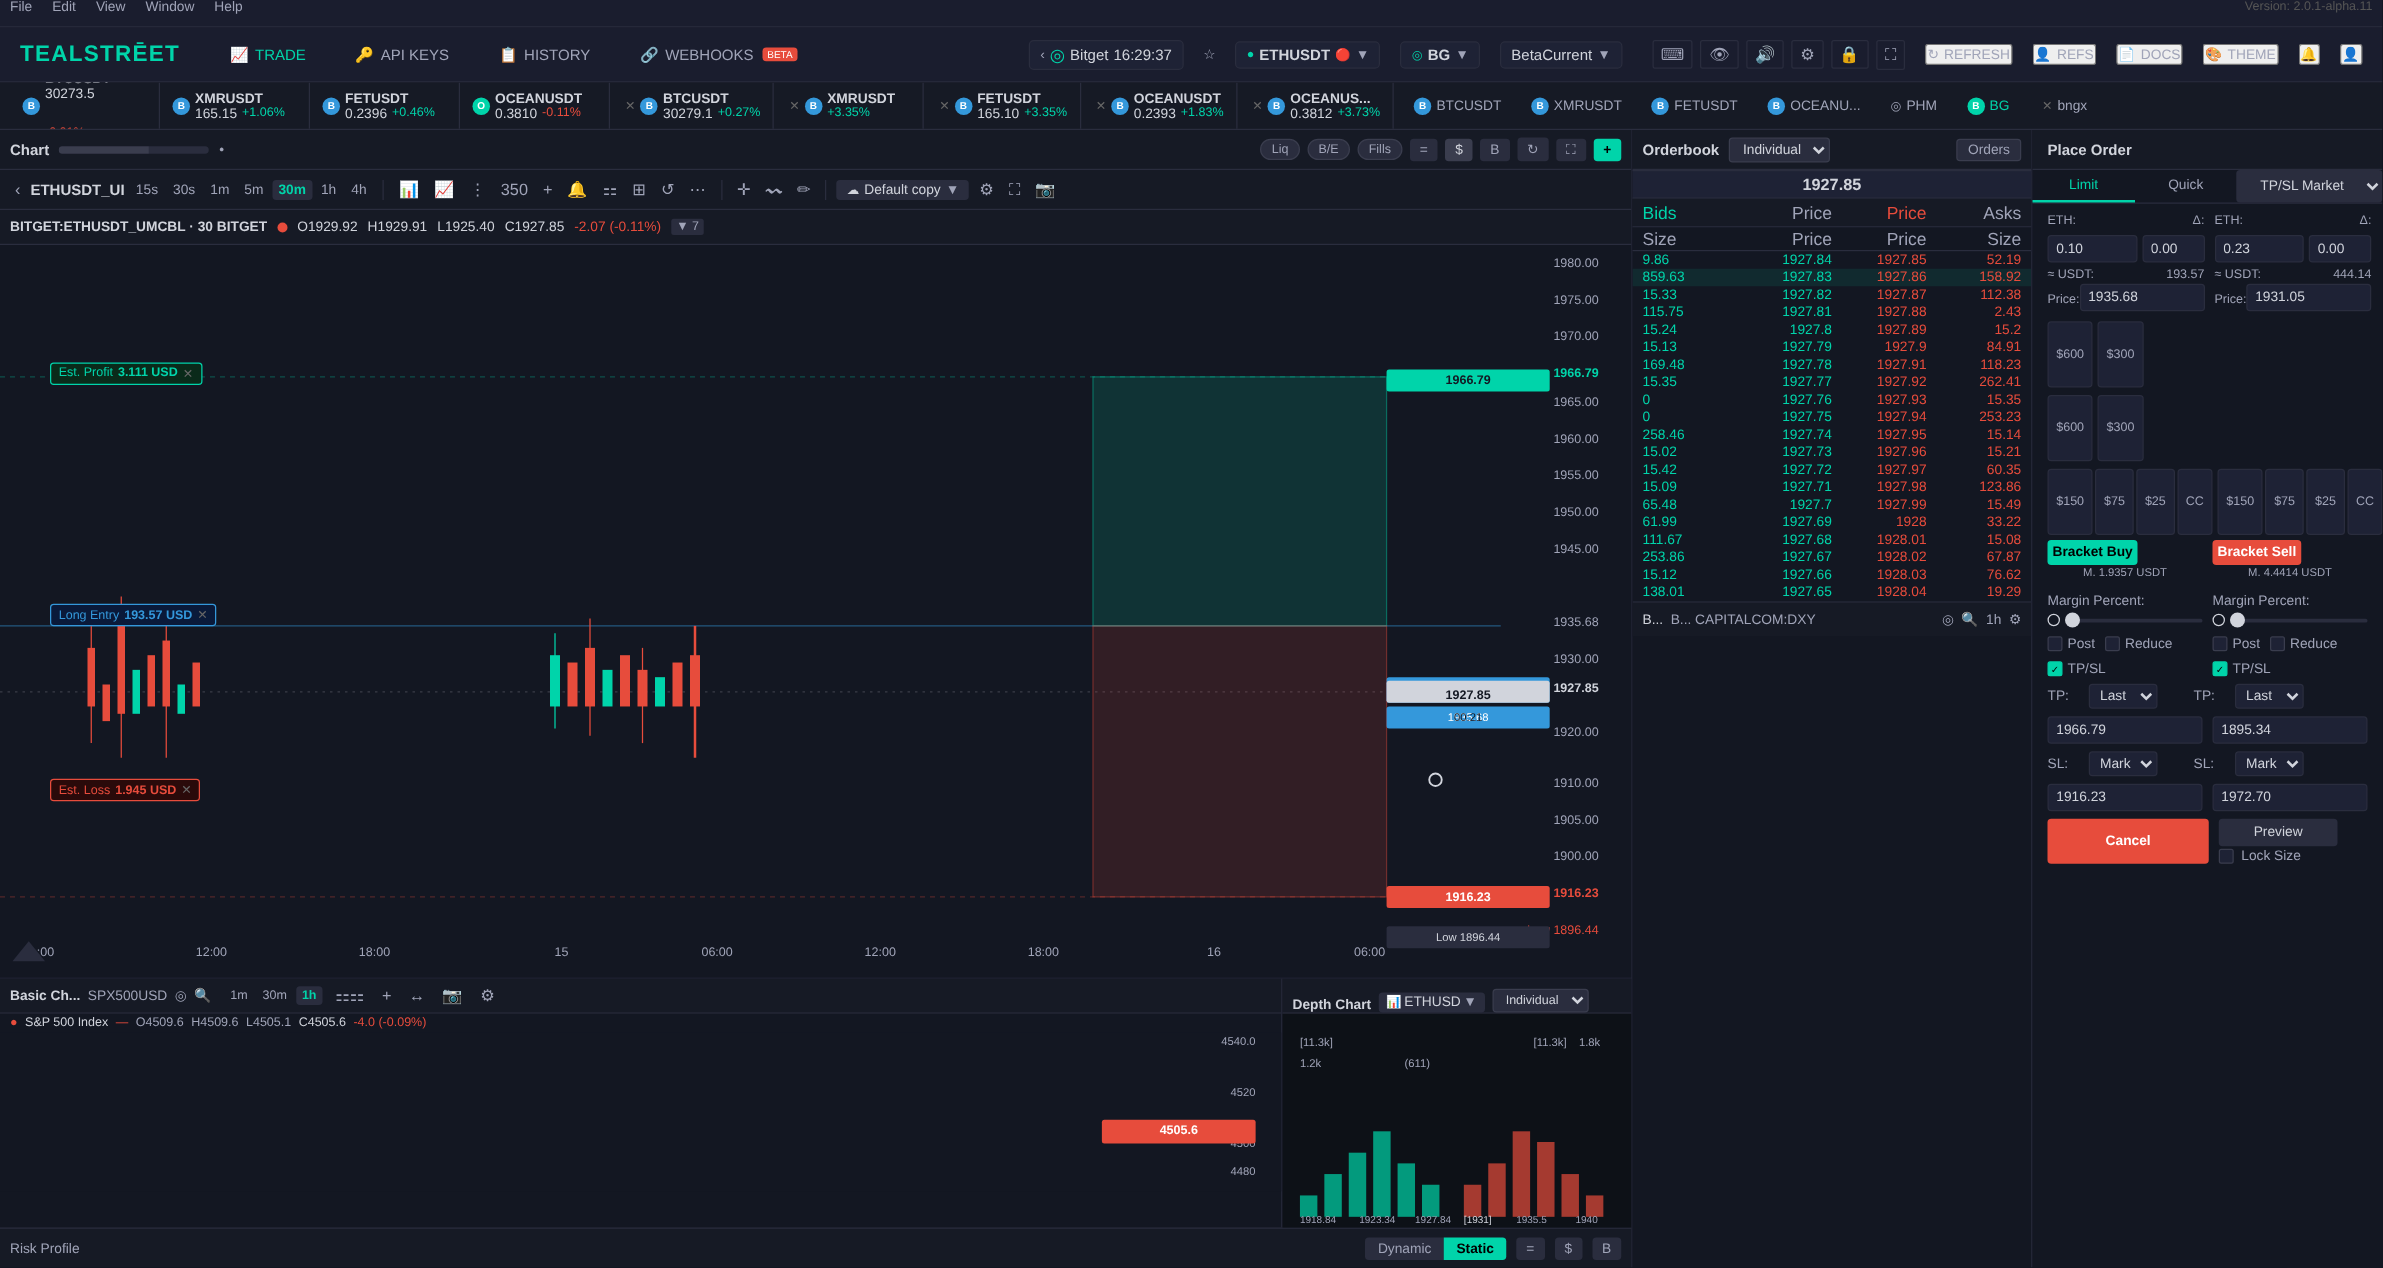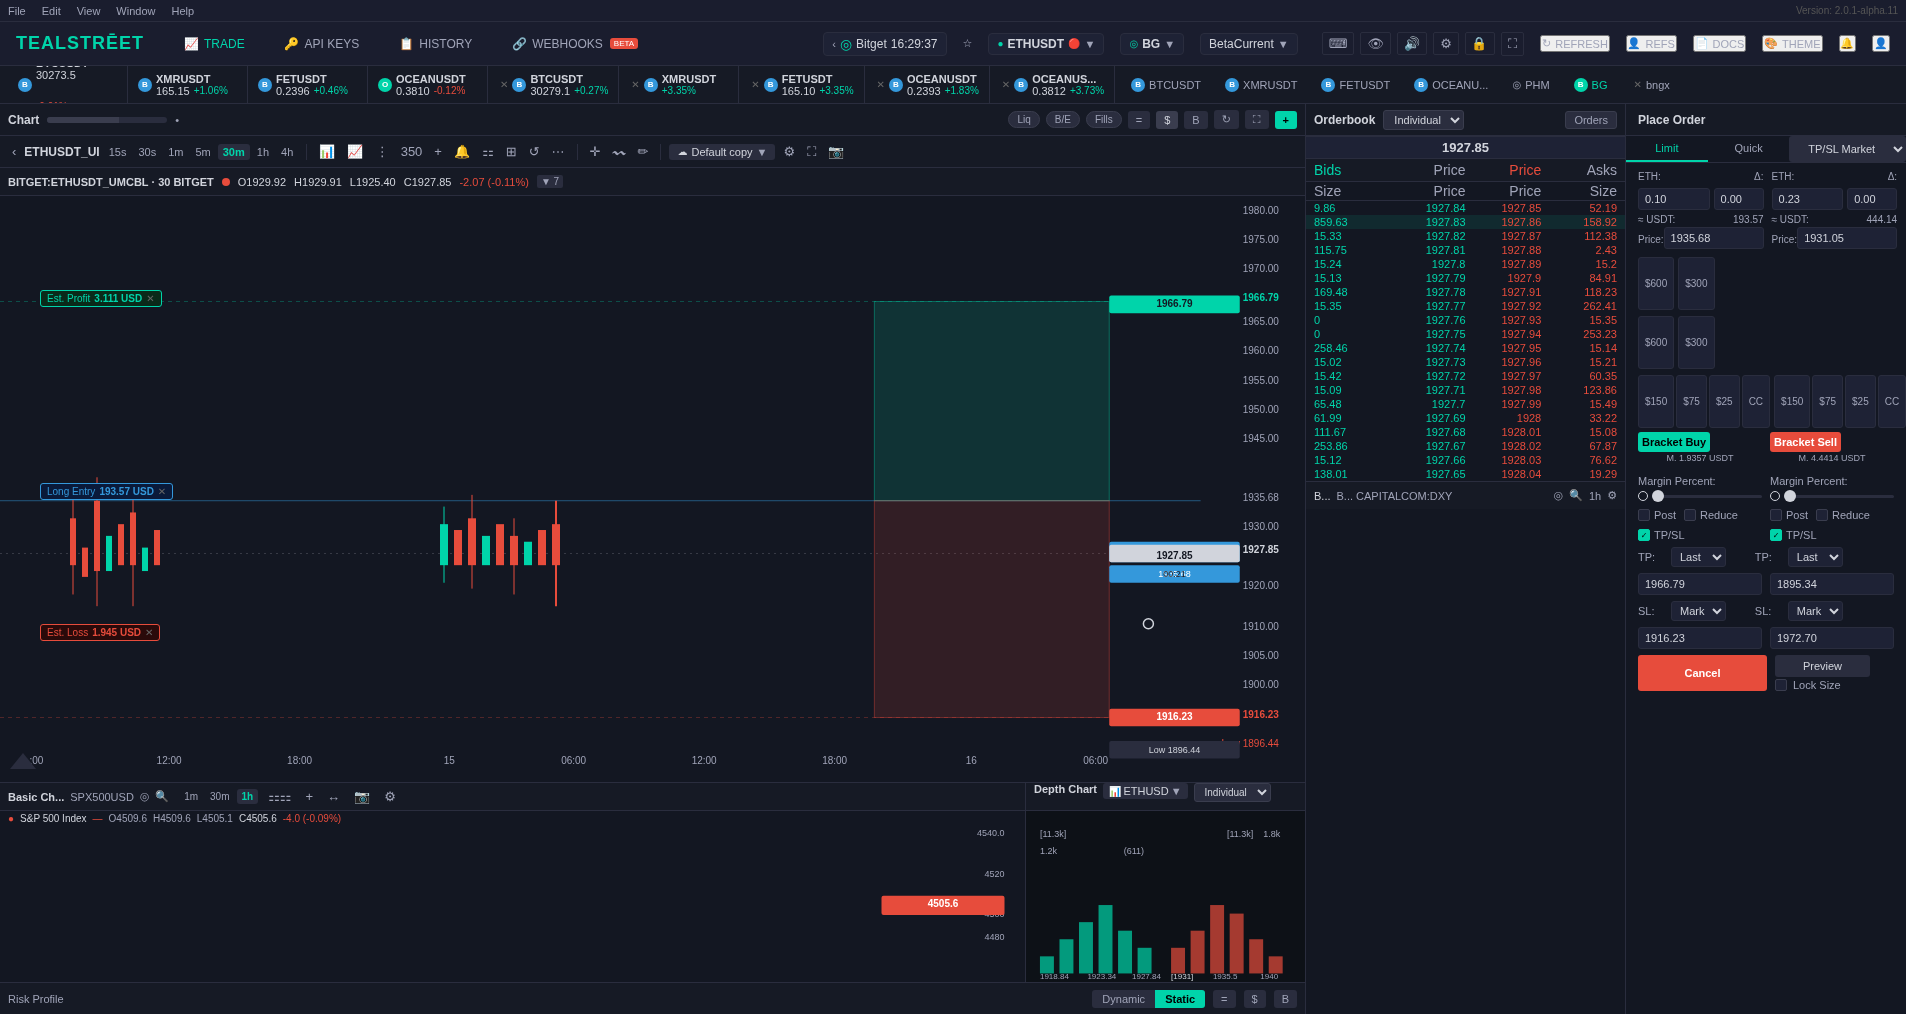--- a/index.html
+++ b/index.html
@@ -1,19 +1,19 @@
 <!DOCTYPE html>
 <html><head>
   <meta charset="utf-8">
   <style>
     * { margin: 0; padding: 0; box-sizing: border-box; }
     body { background: #131722; color: #d1d4dc; font-family: -apple-system, BlinkMacSystemFont, 'Segoe UI', sans-serif; font-size: 11px; overflow: hidden; width: 1906px; height: 1014px; }
     
     
-    #menu-bar { background: #1a1d2e; height: 22px; display: flex; align-items: center; padding: 0 8px; gap: 16px; border-bottom: 1px solid #2a2d3e; }
+    #menu-bar { background: #1a1d2e; height: 22px; display: flex; align-items: flex-start; padding: 0 8px; gap: 16px; border-bottom: 1px solid #2a2d3e; }
     #menu-bar span { color: #a0a4b8; font-size: 11px; cursor: pointer; }
     
     
     #header { background: #1a1d2e; height: 44px; display: flex; align-items: center; padding: 0 16px; gap: 24px; border-bottom: 1px solid #2a2d3e; }
     .logo { color: #00d4aa; font-size: 18px; font-weight: 700; letter-spacing: 1px; margin-right: 8px; }
     .nav-item { display: flex; align-items: center; gap: 5px; color: #a0a4b8; cursor: pointer; font-size: 12px; padding: 4px 8px; border-radius: 4px; }
     .nav-item.active { color: #00d4aa; }
     .beta-badge { background: #e74c3c; color: white; font-size: 8px; padding: 1px 4px; border-radius: 3px; margin-left: 2px; }
     .header-right { margin-left: auto; display: flex; align-items: center; gap: 16px; }
     .header-btn { color: #a0a4b8; cursor: pointer; font-size: 11px; display: flex; align-items: center; gap: 4px; }
@@ -130,21 +130,21 @@
     .checkbox-checked { background: #00d4aa; border-color: #00d4aa; display: flex; align-items: center; justify-content: center; color: #000; font-size: 8px; }
     
     .tp-sl-row { padding: 4px 12px; display: flex; align-items: center; gap: 8px; }
     .tp-sl-label { color: #a0a4b8; font-size: 11px; width: 25px; }
     .tp-sl-select { background: #1e2235; border: 1px solid #2a2d3e; color: #d1d4dc; font-size: 11px; padding: 2px 4px; border-radius: 3px; width: 55px; cursor: pointer; }
     
     .cancel-btn { margin: 4px 12px; background: #e74c3c; border: none; color: white; padding: 5px; border-radius: 3px; cursor: pointer; font-size: 11px; font-weight: 600; width: calc(100% - 24px); }
     .preview-btn { margin: 0 12px 4px; background: #2a2d3e; border: none; color: #d1d4dc; padding: 5px; border-radius: 3px; cursor: pointer; font-size: 11px; width: calc(100% - 24px); }
     
     .lock-size-row { padding: 2px 12px; display: flex; align-items: center; gap: 6px; font-size: 11px; color: #a0a4b8; }
-    .depth-bottom-header { height: 28px; background: #161a25; display: flex; align-items: flex-start; padding: 0 8px; gap: 6px; border-bottom: 1px solid #2a2d3e; }
+    .depth-bottom-header { height: 28px; background: #161a25; display: flex; align-items: flex-end; padding: 0 8px; gap: 6px; border-bottom: 1px solid #2a2d3e; }
     
     
     .tv-watermark { position: absolute; bottom: 4px; left: 8px; color: #2a2d3e; font-size: 18px; }
     
     
     .ob-scroll { overflow-y: auto; max-height: 360px; }
     .ob-scroll::-webkit-scrollbar { width: 4px; }
     .ob-scroll::-webkit-scrollbar-track { background: #131722; }
     .ob-scroll::-webkit-scrollbar-thumb { background: #2a2d3e; }
     
@@ -280,21 +280,21 @@
         <span class="exchange-change-pos">+0.46%</span>
       </div>
     </div>
   </div>
   <div class="exchange-item">
     <span class="ex-icon ex-icon-green">O</span>
     <div>
       <div class="exchange-symbol">OCEANUSDT</div>
       <div style="display:flex;gap:4px;">
         <span class="exchange-price">0.3810</span>
-        <span class="exchange-change-neg">-0.12%</span>
+        <span class="exchange-change-neg">-0.11%</span>
       </div>
     </div>
   </div>
   <div class="exchange-item">
     <span class="ex-close">✕</span>
     <span class="ex-icon ex-icon-blue">B</span>
     <div>
       <div class="exchange-symbol">BTCUSDT</div>
       <div style="display:flex;gap:4px;">
         <span class="exchange-price">30279.1</span>

